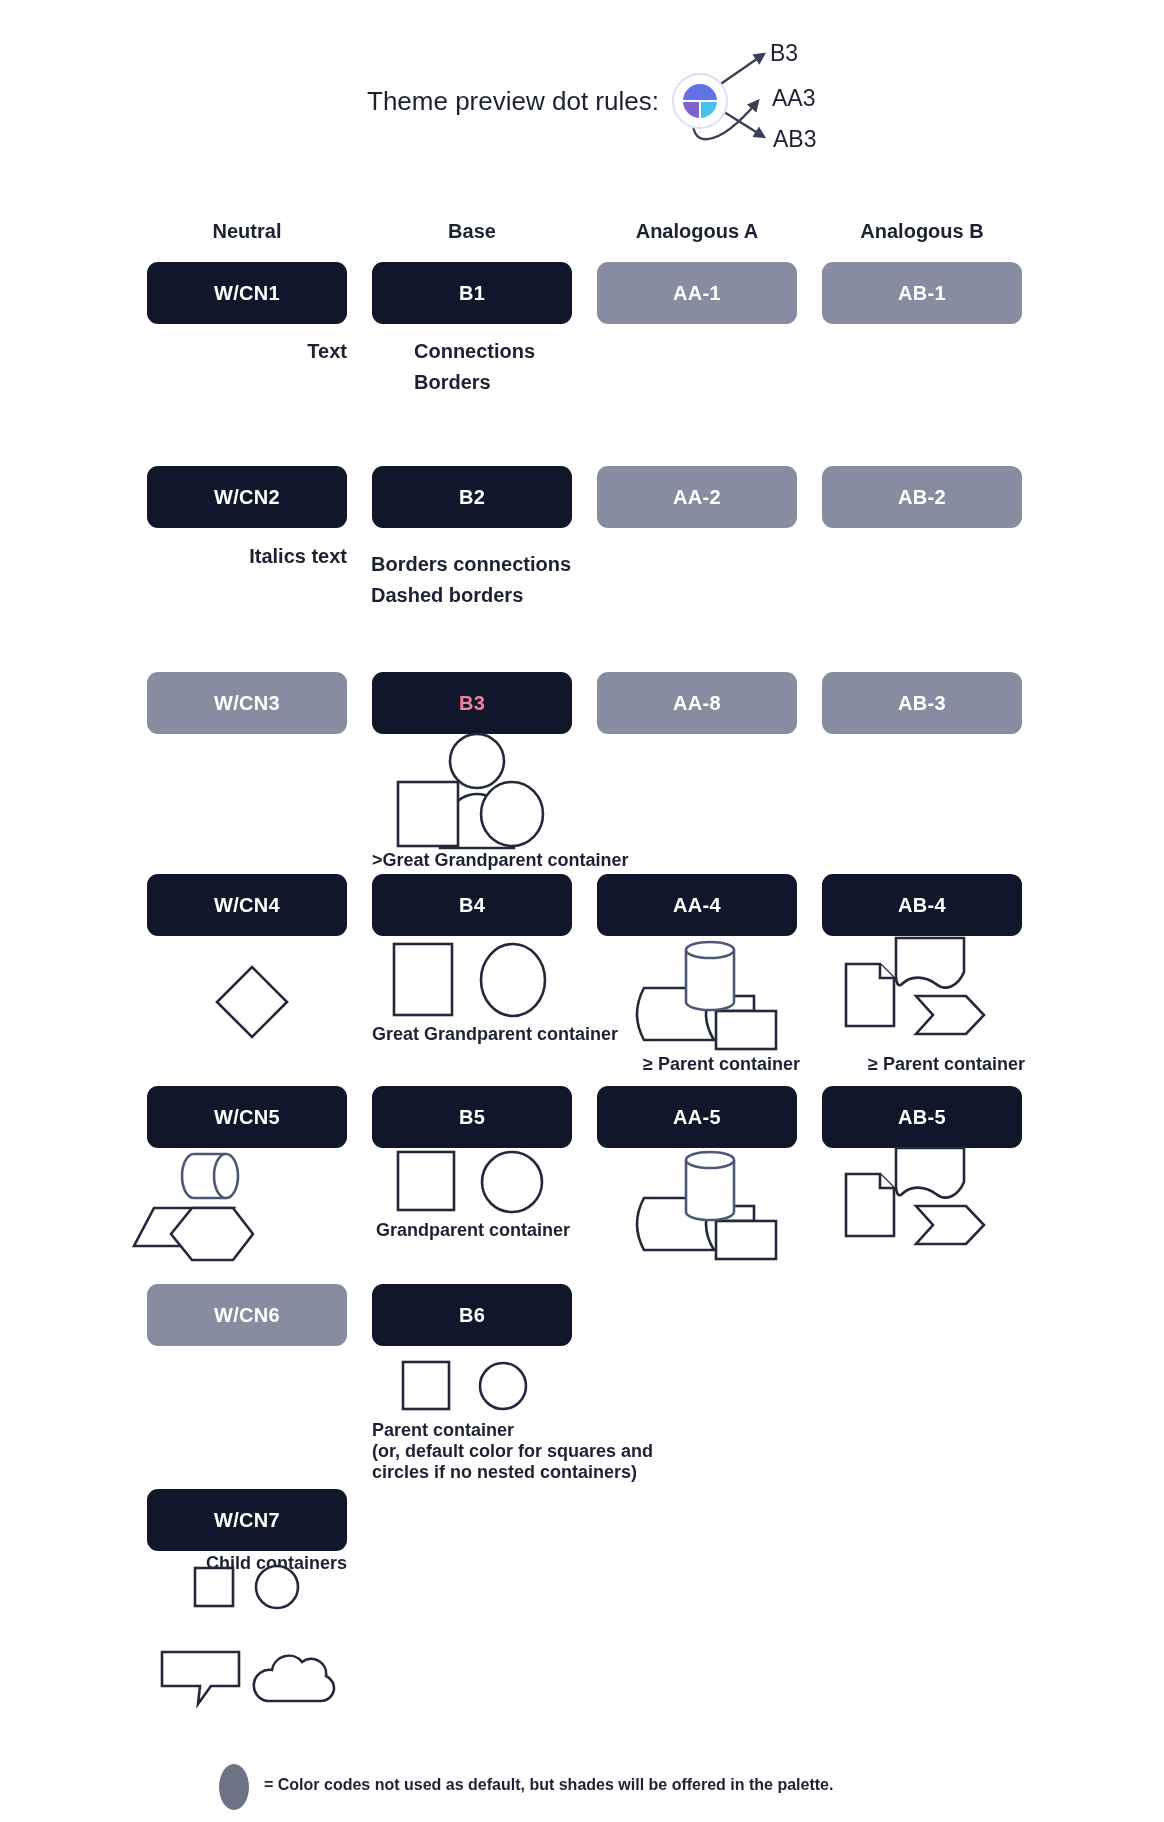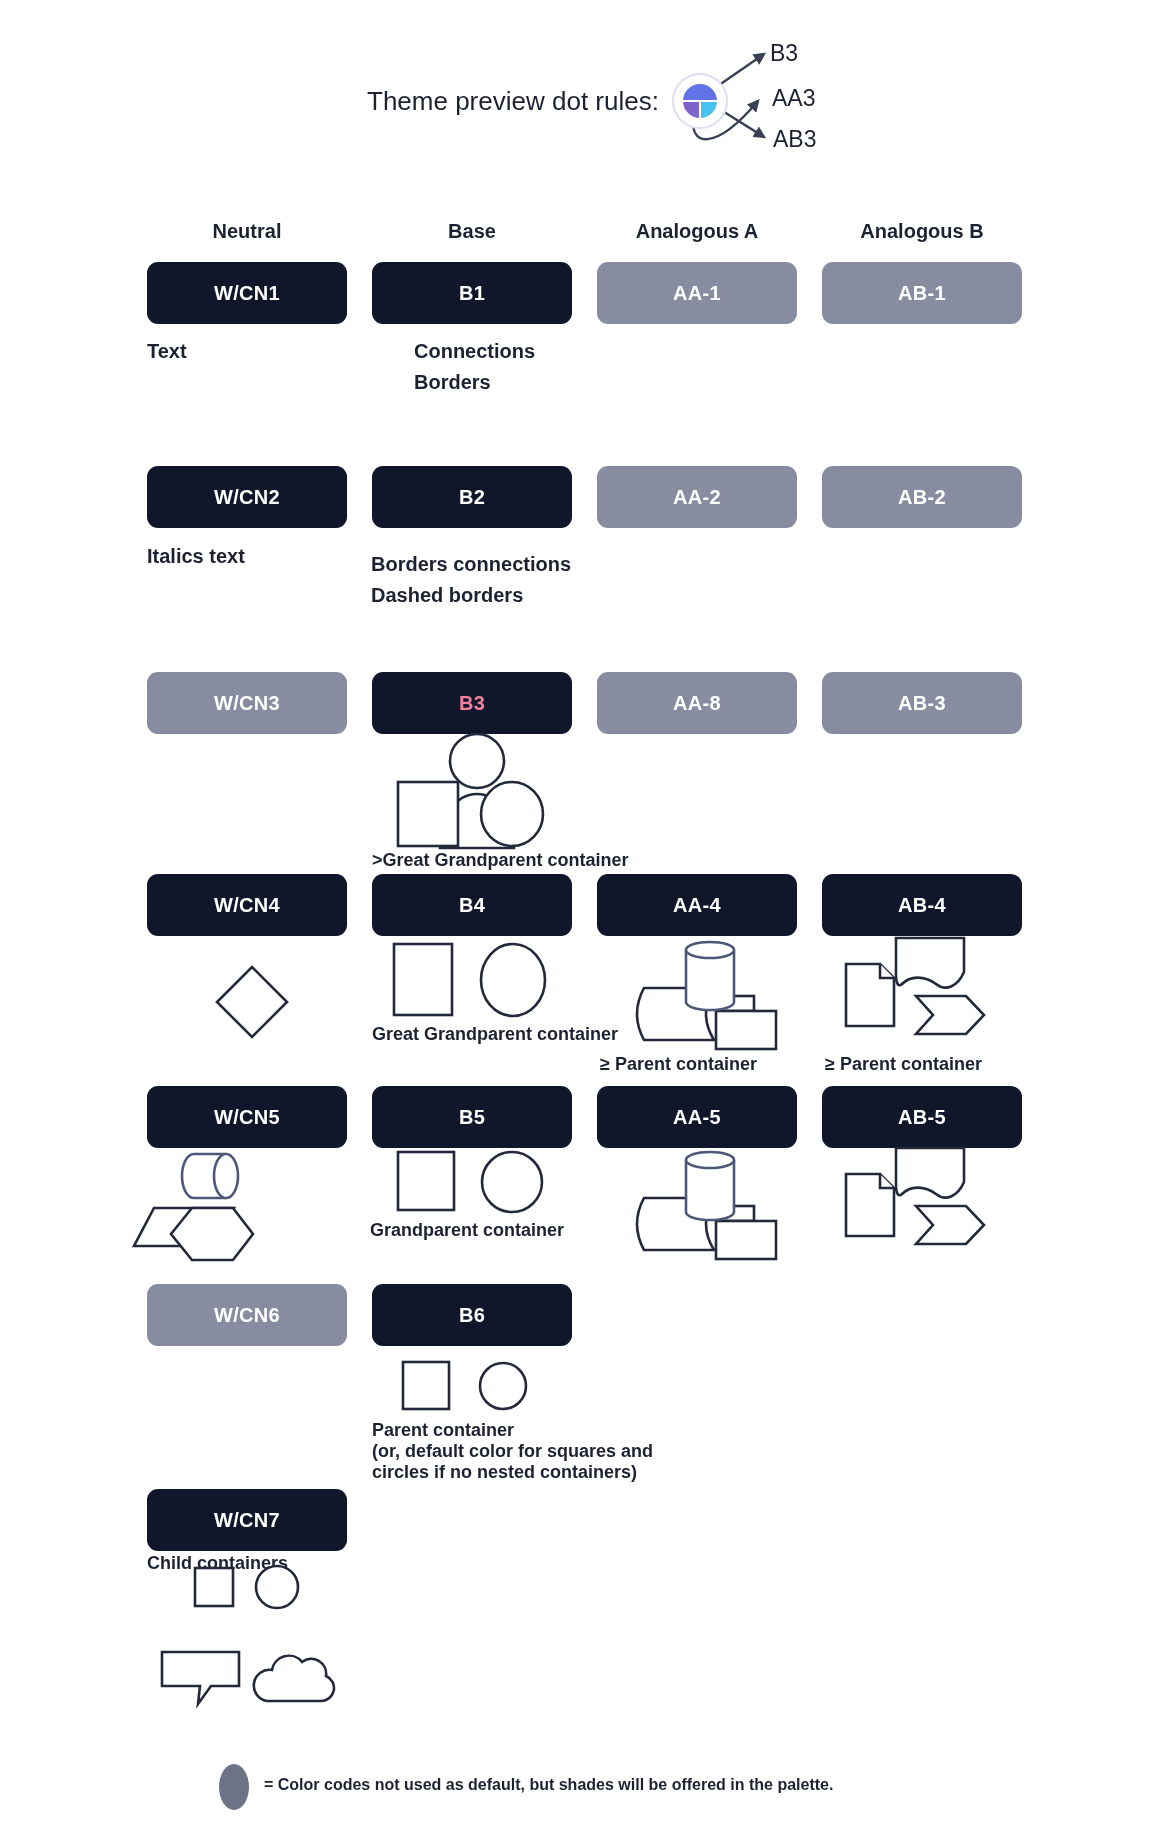--- a/index.html
+++ b/index.html
@@ -8,21 +8,21 @@
   .title{position:absolute;font-size:26px;font-weight:500;color:var(--text);white-space:nowrap}
   .hlabel{position:absolute;font-size:23px;font-weight:400;color:var(--text);white-space:nowrap}
   .colhead{position:absolute;width:200px;text-align:center;font-size:20px;font-weight:700;color:var(--text)}
   .pill{position:absolute;width:200px;height:62px;border-radius:11px;display:flex;align-items:center;
         justify-content:center;font-size:20px;font-weight:700;color:#fff;letter-spacing:.3px}
   .pill.dark{background:var(--pill-dark)}
   .pill.gray{background:var(--pill-gray)}
   .pill.pink{color:var(--pink)}
   .cap{position:absolute;font-size:20px;font-weight:700;color:var(--text);white-space:nowrap}
   .cap.sm{font-size:18px}
-  .ctr{text-align:left}
+  .ctr{text-align:right}
   svg{position:absolute;overflow:visible}
   .shp{fill:#fff;stroke:var(--ink);stroke-width:2.6px}
   .shp.blue{stroke:var(--shape-blue)}
   .arrow{stroke:var(--arrow);stroke-width:2.4px;fill:none}
   .ahead{fill:var(--arrow)}
   .ring{fill:#fff;stroke:var(--ring);stroke-width:2px}
   .pie{stroke:#fff;stroke-width:2px}
   .pie.top{fill:var(--dot-top)}
   .pie.bl{fill:var(--dot-bl)}
   .pie.br{fill:var(--dot-br)}

